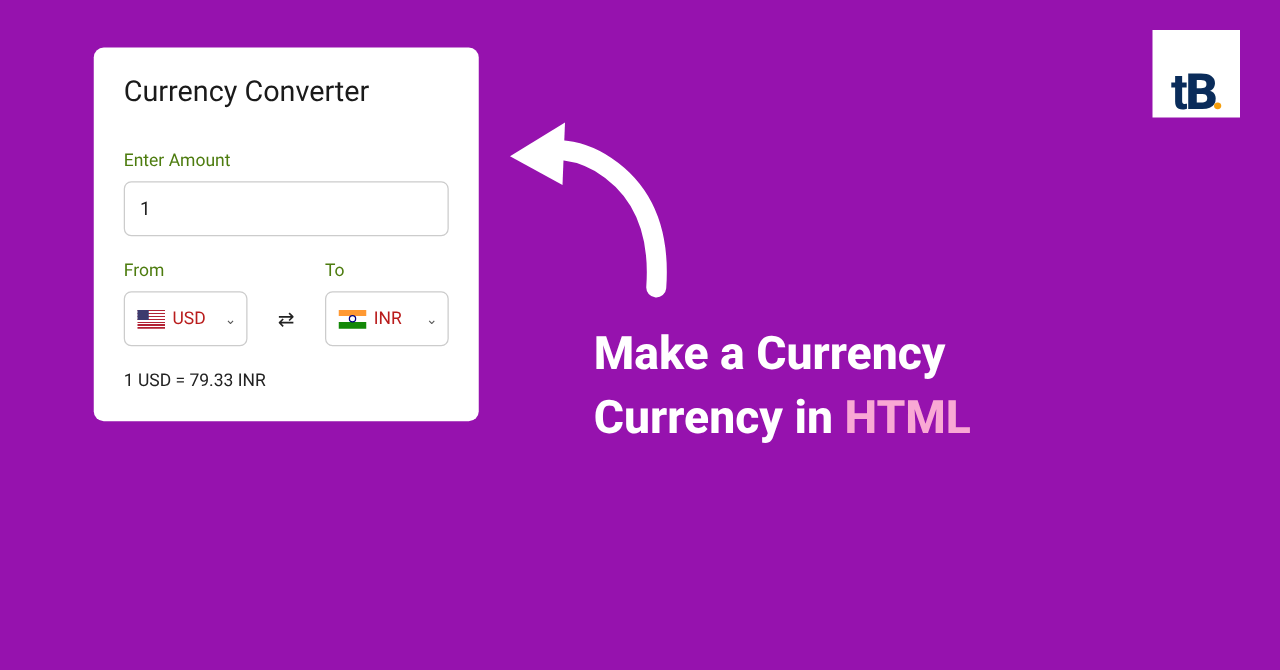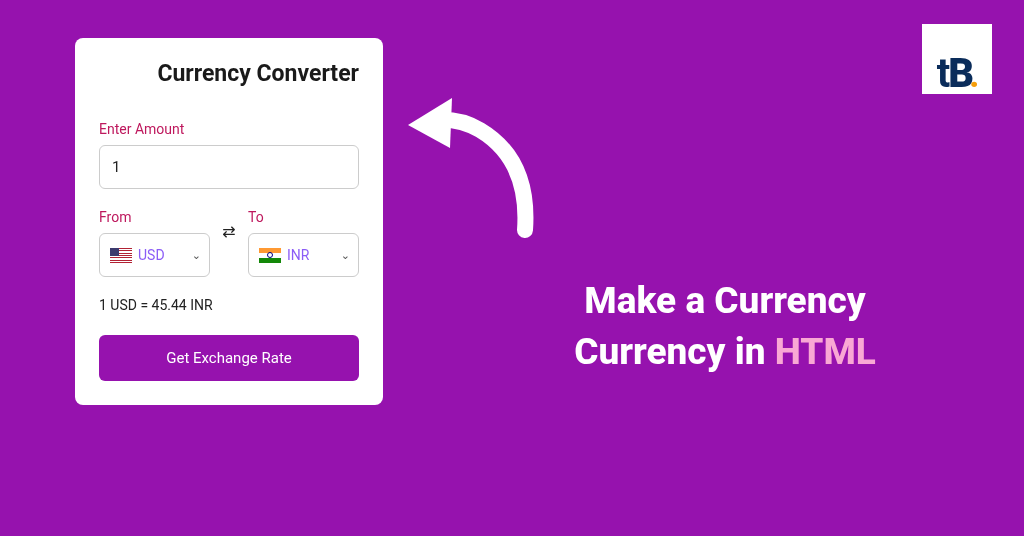--- a/index.html
+++ b/index.html
@@ -19,43 +19,43 @@
       position: absolute;
       left: 75px;
       top: 38px;
       width: 308px;
       background: #fff;
       border-radius: 8px;
       padding: 22px 24px 24px;
     }
     .card-title {
       font-size: 23px;
-      font-weight: 700;
+      font-weight: 400;
       color: #1a1a1a;
-      text-align: right;
+      text-align: left;
       margin-bottom: 34px;
     }
     .label {
       font-size: 14px;
-      color: #be185d;
+      color: #4d7c0f;
       margin-bottom: 8px;
     }
     .amount-input {
       width: 100%;
       height: 44px;
       border: 1px solid #ccc;
       border-radius: 6px;
       padding: 0 12px;
       font-size: 15px;
       color: #222;
     }
     .from-to-row {
       display: flex;
-      align-items: flex-start;
-      gap: 4px;
+      align-items: flex-end;
+      gap: 16px;
       margin-top: 20px;
     }
     .from-to-col {
       flex: 1;
     }
     .currency-select {
       height: 44px;
       border: 1px solid #ccc;
       border-radius: 6px;
       display: flex;
@@ -92,21 +92,21 @@
       top: 50%;
       left: 50%;
       transform: translate(-50%, -50%);
       width: 4px;
       height: 4px;
       border: 0.5px solid #000080;
       border-radius: 50%;
     }
     .currency-code {
       font-size: 14px;
-      color: #8b5cf6;
+      color: #b91c1c;
       flex: 1;
     }
     .chevron {
       font-size: 11px;
       color: #555;
     }
     .swap-col {
       display: flex;
       align-items: center;
       justify-content: center;
@@ -139,26 +139,25 @@
       left: 400px;
       top: 90px;
       width: 160px;
       height: 150px;
     }
     .headline {
       position: absolute;
       left: 475px;
       top: 258px;
       width: 500px;
-      text-align: center;
+      text-align: left;
       font-weight: 800;
       font-size: 37px;
       line-height: 1.38;
       color: #fff;
-      margin-top: 17px;
     }
     .headline .highlight {
       color: #f9a8d4;
     }
     .logo {
       position: absolute;
       right: 32px;
       top: 24px;
       width: 70px;
       height: 70px;
@@ -213,23 +212,22 @@
     <div class="from-to-col">
       <div class="label">To</div>
       <div class="currency-select">
         <span class="flag flag-india"></span>
         <span class="currency-code">INR</span>
         <span class="chevron">⌄</span>
       </div>
     </div>
   </div>
   
-  <div class="exchange-rate">1 USD = 45.44 INR</div>
-  
-  <button class="get-rate-btn">Get Exchange Rate</button>
+  <div class="exchange-rate">1 USD = 79.33 INR</div>
+  
 </div>
 
 <div class="arrow-container">
   <svg width="160" height="150" viewBox="0 0 160 150">
     <path d="M 125 140 Q 130 70, 80 40 Q 60 28, 35 30" stroke="#fff" stroke-width="16" fill="none" stroke-linecap="round"></path>
     <path d="M 8 35 L 52 8 L 50 58 Z" fill="#fff"></path>
   </svg>
 </div>
 
 <div class="headline">

